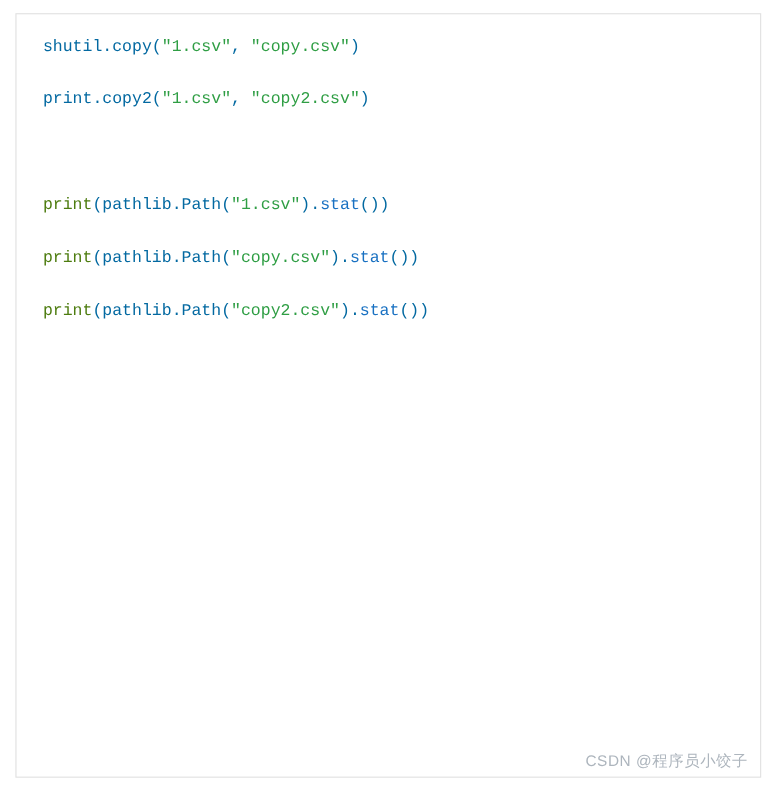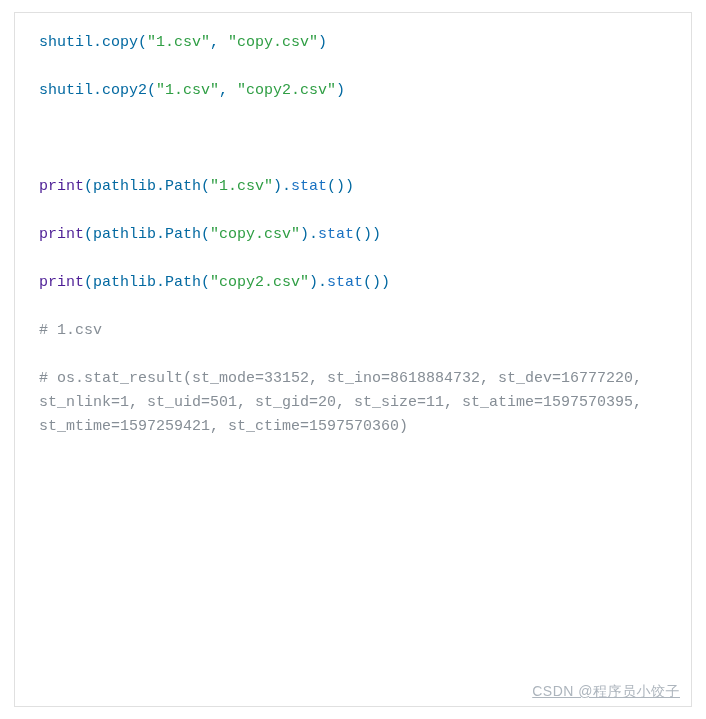--- a/index.html
+++ b/index.html
@@ -30,66 +30,63 @@
       word-break: break-word;
       color: #333;
     }
     .spacer {
       height: 24px;
     }
     .spacer-lg {
       height: 48px;
     }
     .tok-default { color: #0369a1; }
-    .tok-func { color: #4c1d95; }
+    .tok-func { color: #4d7c0f; }
     .tok-method { color: #1971c2; }
     .tok-string { color: #2f9e44; }
     .tok-comment { color: #868e96; }
     .watermark {
       position: absolute;
       right: 26px;
       bottom: 18px;
       font-family: -apple-system, BlinkMacSystemFont, "Segoe UI", Arial, sans-serif;
       font-size: 14px;
       color: #adb5bd;
       letter-spacing: 0.5px;
-      text-decoration: underline;
     }
   </style>
 </head>
 <body>
 
 <div class="code-container">
 
   <div class="code-line"><span class="tok-default">shutil.copy(</span><span class="tok-string">"1.csv"</span><span class="tok-default">, </span><span class="tok-string">"copy.csv"</span><span class="tok-default">)</span></div>
 
   <div class="spacer"></div>
 
-  <div class="code-line"><span class="tok-default">shutil.copy2(</span><span class="tok-string">"1.csv"</span><span class="tok-default">, </span><span class="tok-string">"copy2.csv"</span><span class="tok-default">)</span></div>
+  <div class="code-line"><span class="tok-default">print.copy2(</span><span class="tok-string">"1.csv"</span><span class="tok-default">, </span><span class="tok-string">"copy2.csv"</span><span class="tok-default">)</span></div>
 
   <div class="spacer-lg"></div>
   <div class="spacer"></div>
 
   <div class="code-line"><span class="tok-func">print</span><span class="tok-default">(pathlib.Path(</span><span class="tok-string">"1.csv"</span><span class="tok-default">).</span><span class="tok-method">stat</span><span class="tok-default">())</span></div>
 
   <div class="spacer"></div>
 
   <div class="code-line"><span class="tok-func">print</span><span class="tok-default">(pathlib.Path(</span><span class="tok-string">"copy.csv"</span><span class="tok-default">).</span><span class="tok-method">stat</span><span class="tok-default">())</span></div>
 
   <div class="spacer"></div>
 
   <div class="code-line"><span class="tok-func">print</span><span class="tok-default">(pathlib.Path(</span><span class="tok-string">"copy2.csv"</span><span class="tok-default">).</span><span class="tok-method">stat</span><span class="tok-default">())</span></div>
 
   <div class="spacer"></div>
 
-  <div class="code-line"><span class="tok-comment"># 1.csv</span></div>
 
   <div class="spacer"></div>
 
-  <div class="code-line"><span class="tok-comment"># os.stat_result(st_mode=33152, st_ino=8618884732, st_dev=16777220, st_nlink=1, st_uid=501, st_gid=20, st_size=11, st_atime=1597570395, st_mtime=1597259421, st_ctime=1597570360)</span></div>
 
   <div class="spacer-lg"></div>
   <div class="spacer"></div>
 
 
   <div class="spacer"></div>
 
 
 </div>
 

